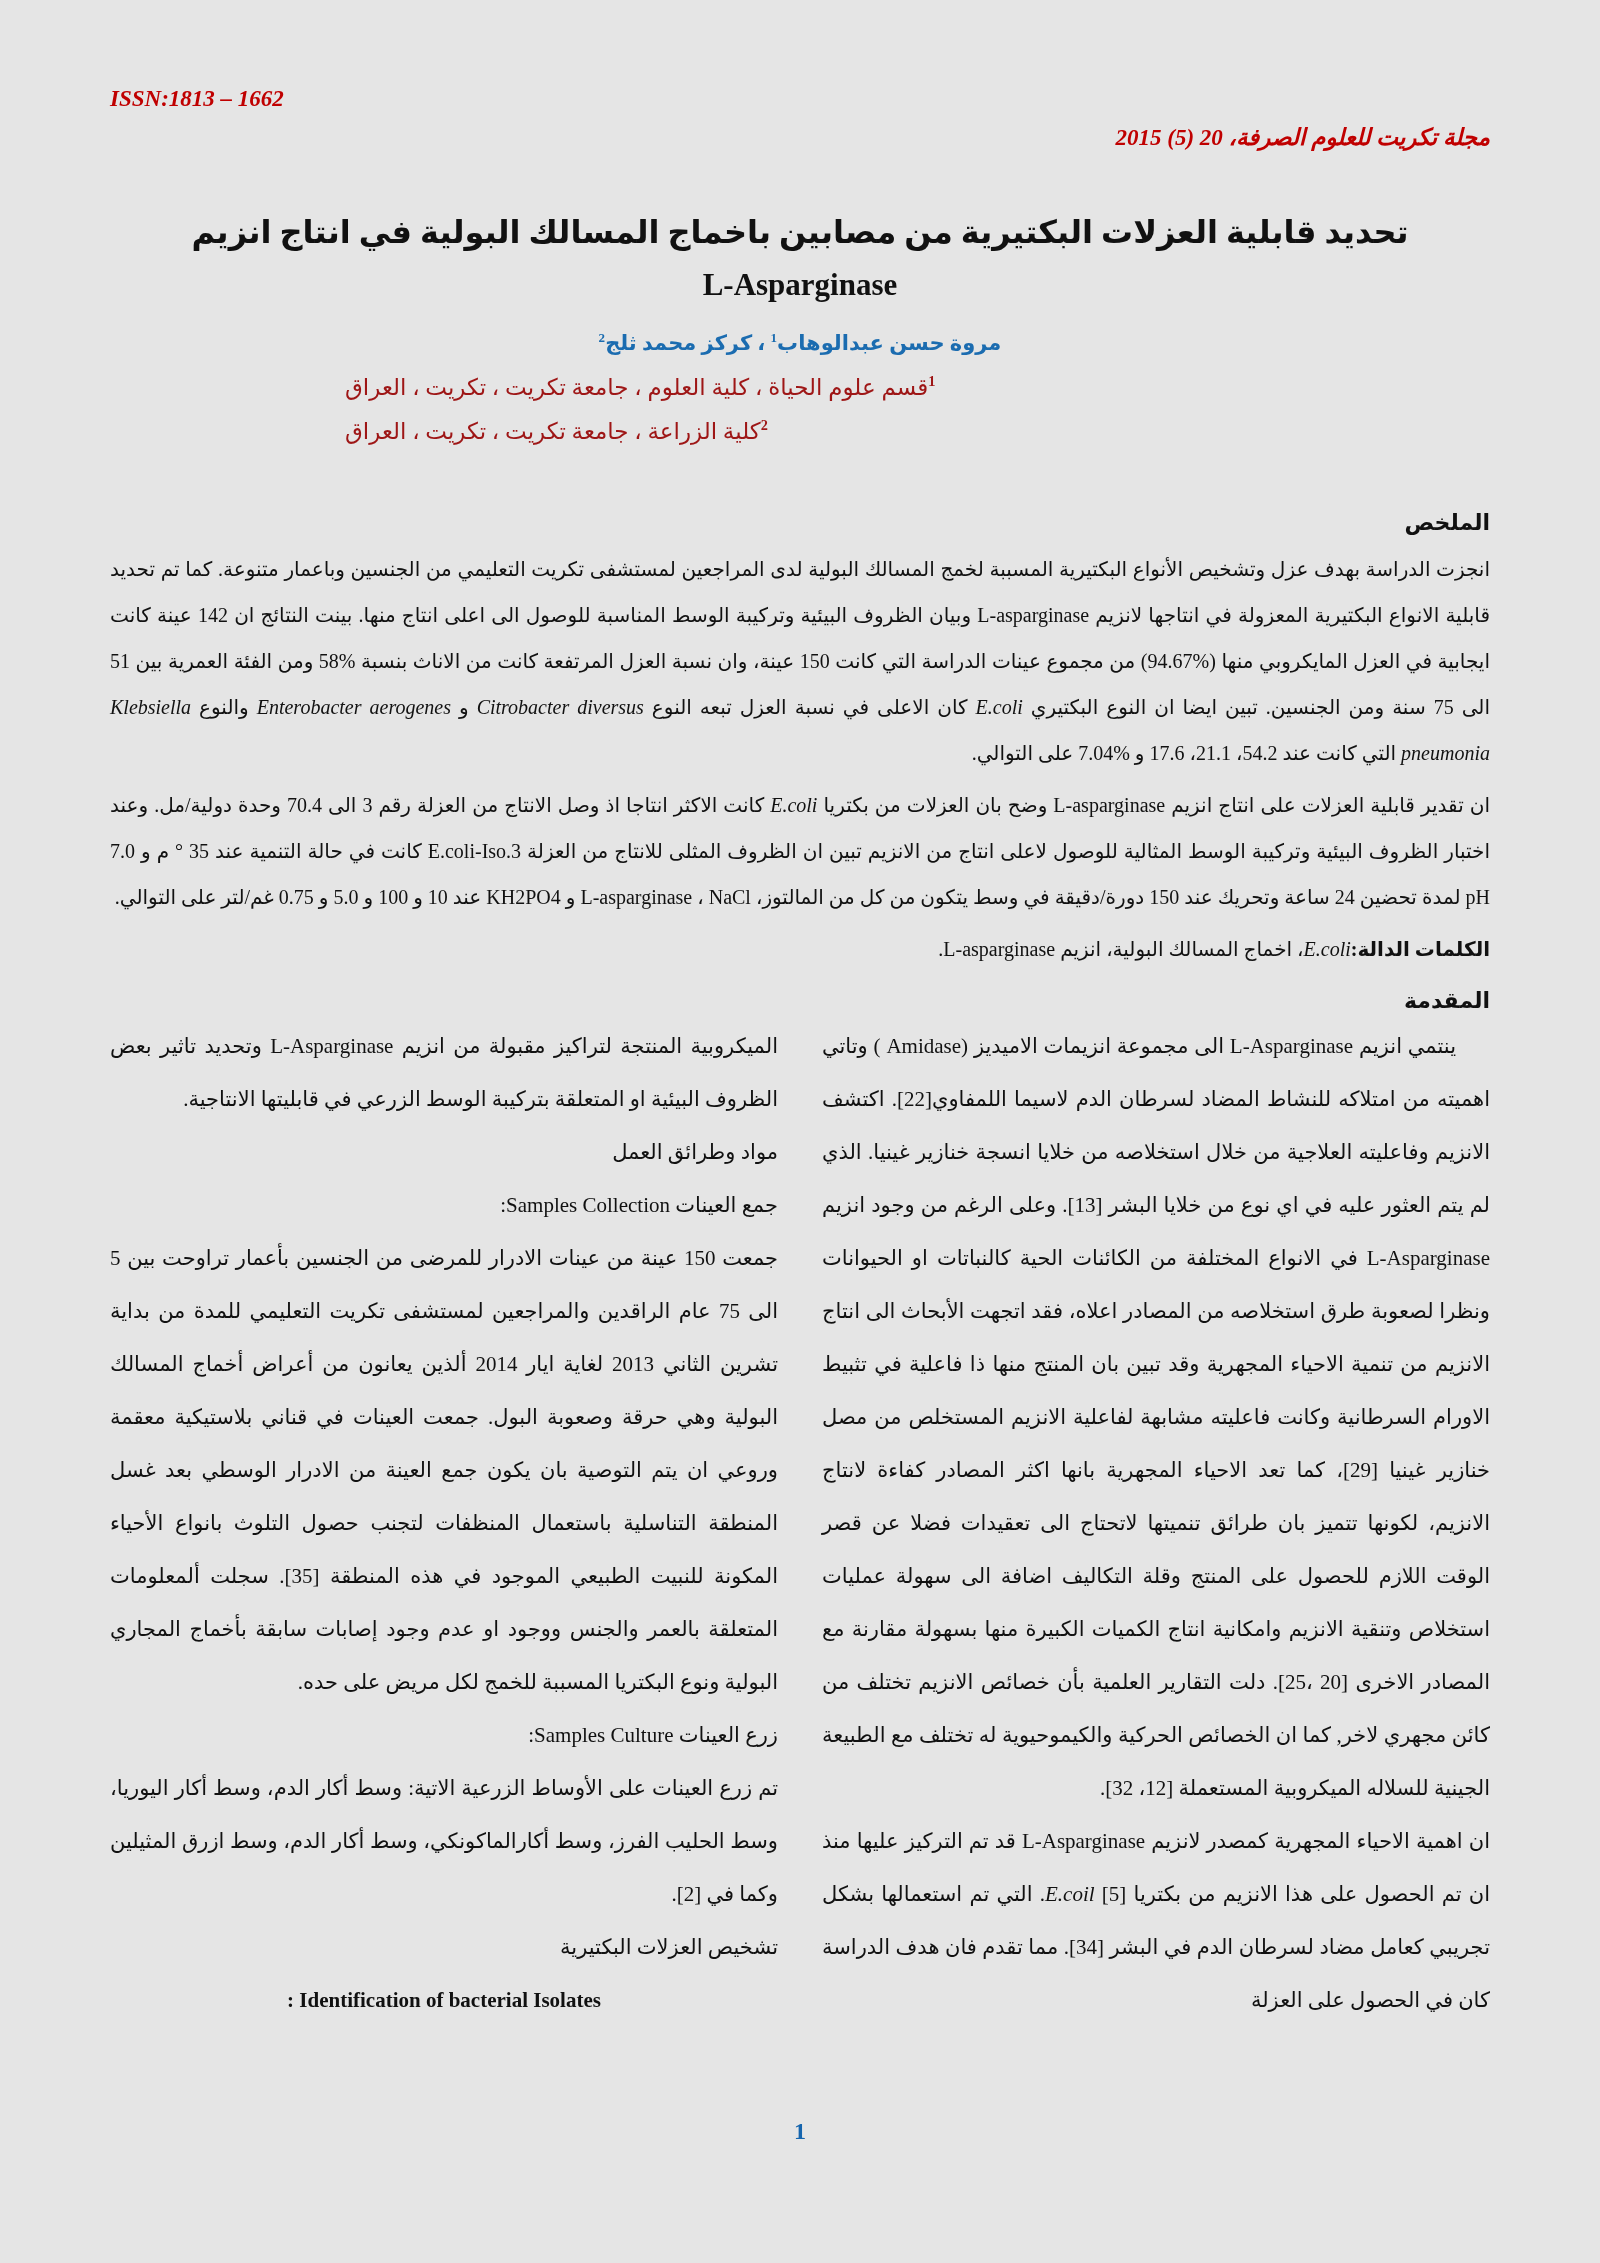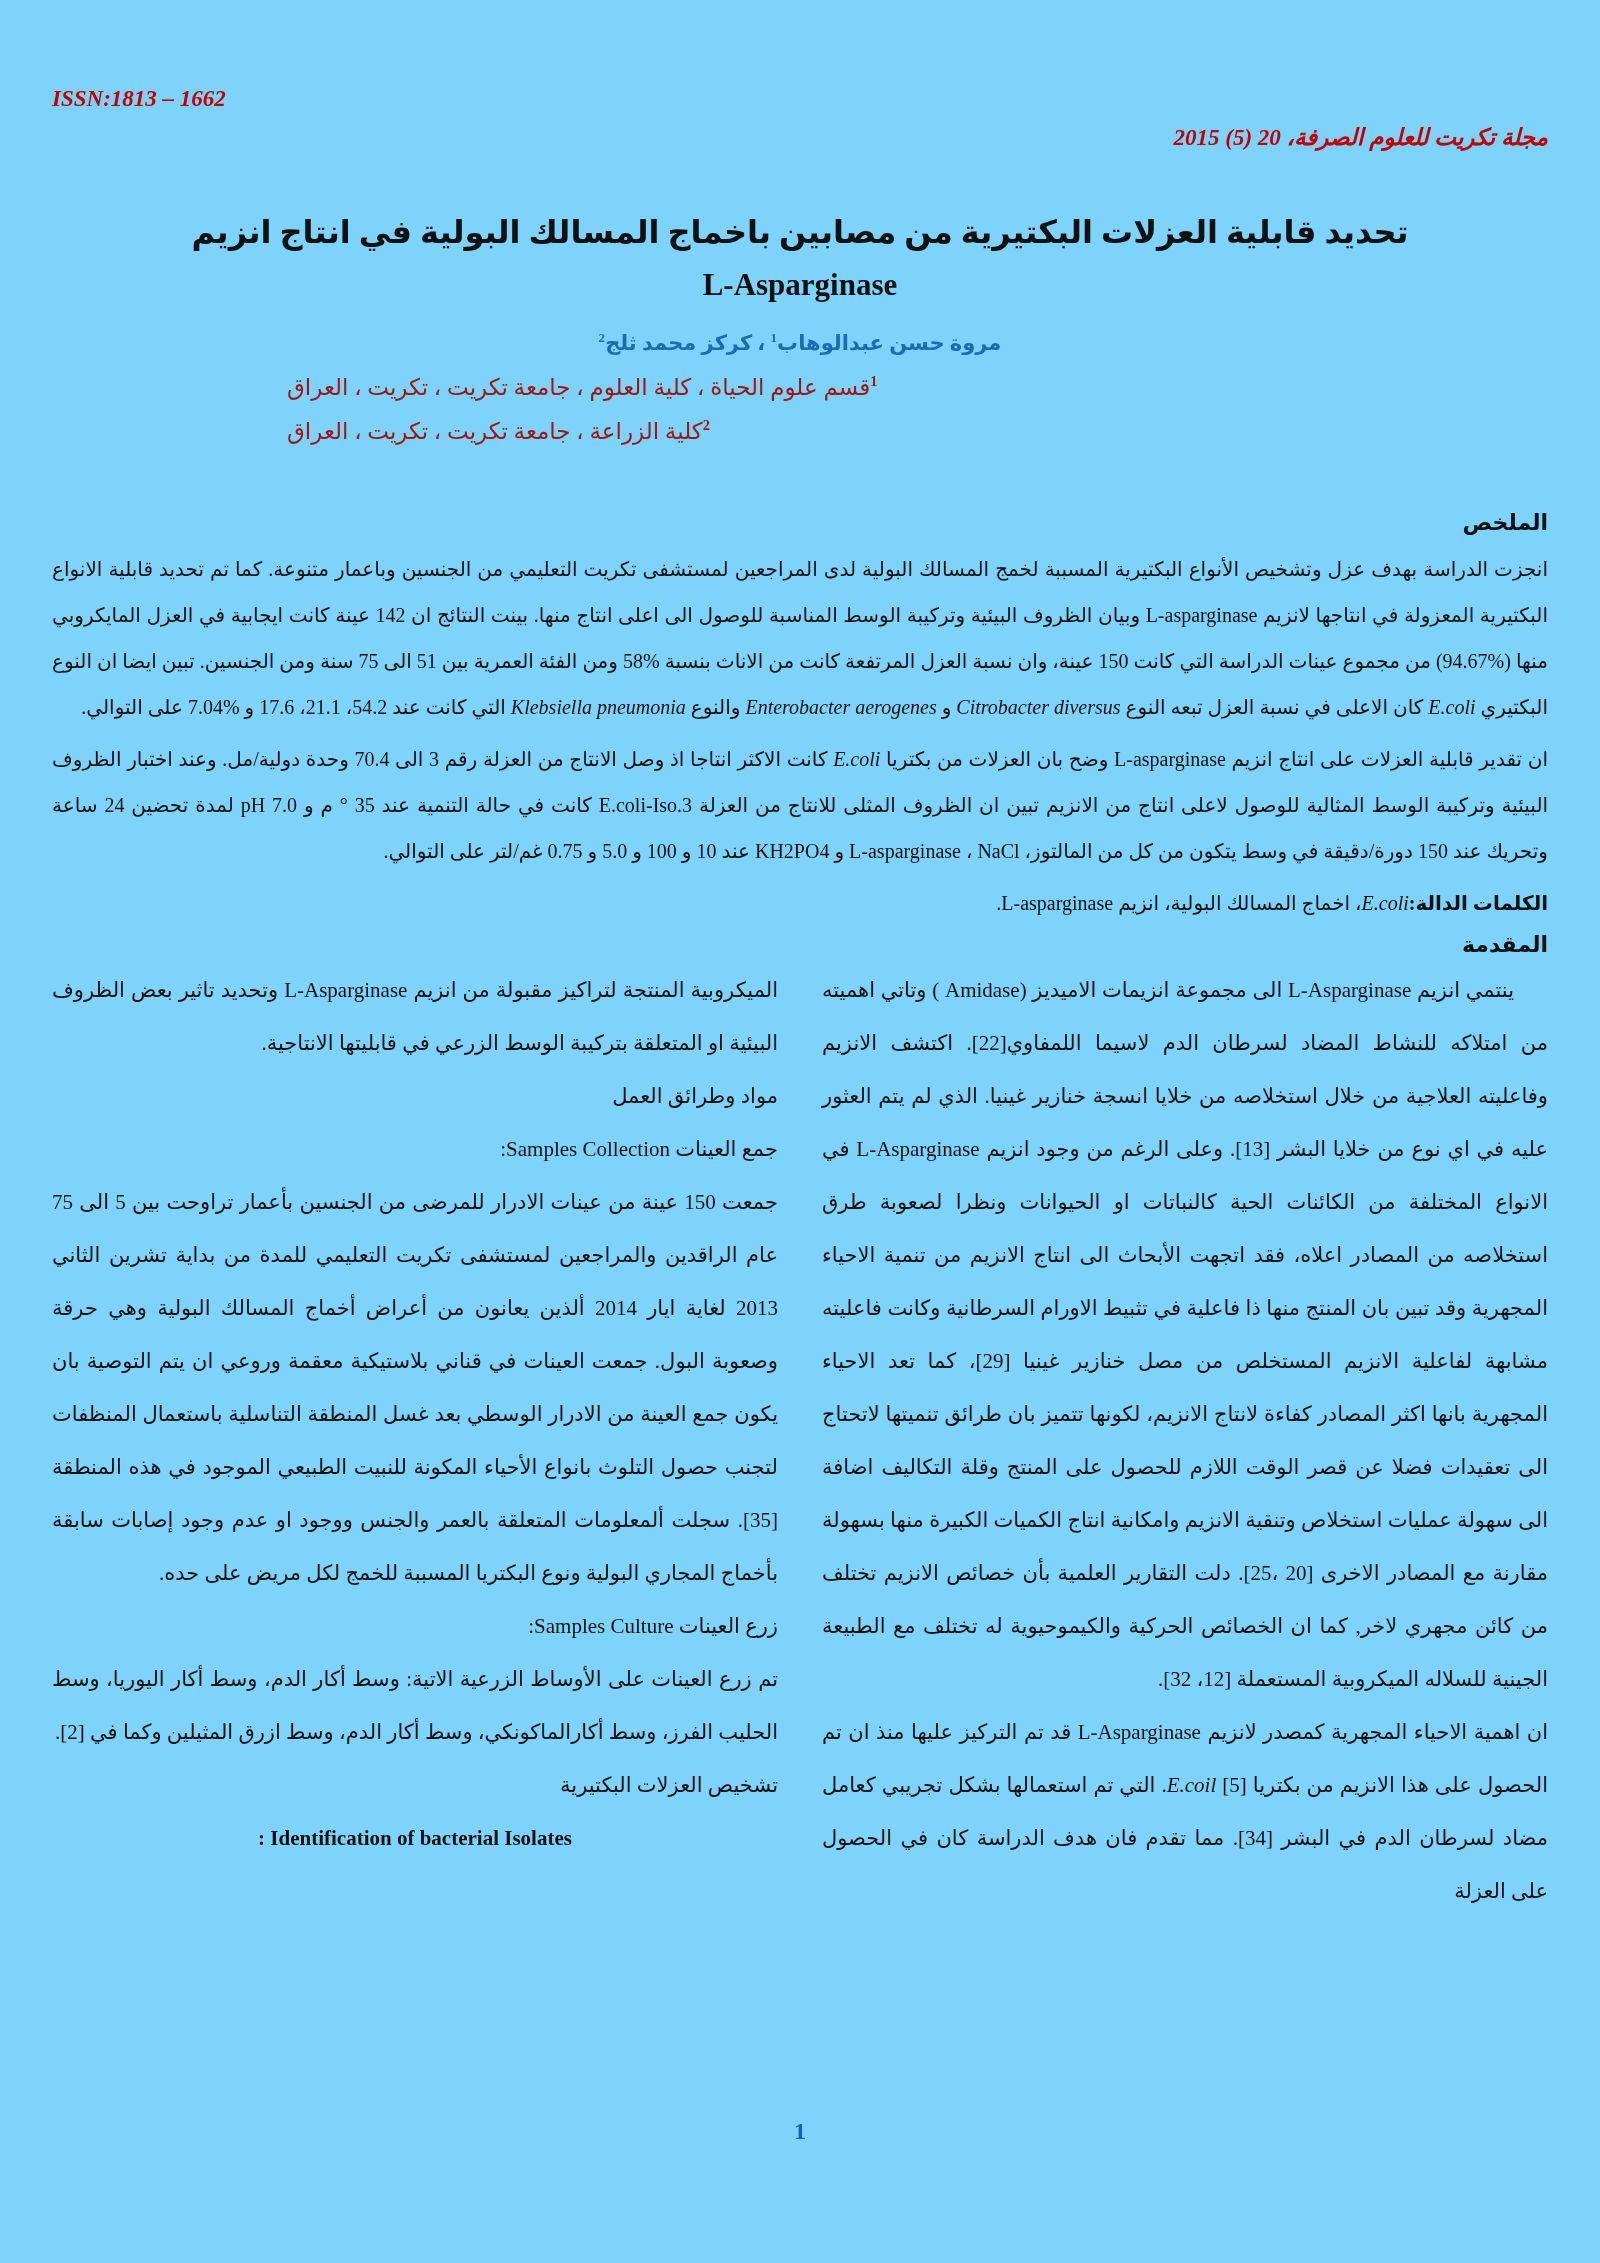--- a/index.html
+++ b/index.html
@@ -1,38 +1,38 @@
 <!DOCTYPE html>
 <html lang="ar" style="--header-red: #c00000; --author-blue: #1b6cb0; --affil-red: #9e1616; --pagenum-blue: #1565ae;"><head>
 <meta charset="utf-8">
 <style>
   html,body{margin:0;padding:0;background:#ffffff;}
   body{font-family:"Liberation Serif","DejaVu Serif","DejaVu Sans",serif;color:#111;}
-  .page{position:relative;width:1600px;height:2263px;margin:0 auto;background:#7dd3fc;
-        padding:0 52px;box-sizing:border-box;overflow:hidden;}
+  .page{position:relative;width:1600px;height:2263px;margin:0 auto;background:#e5e5e5;
+        padding:0 110px;box-sizing:border-box;overflow:hidden;}
   
   .hdr{display:flex;justify-content:space-between;align-items:flex-start;
        padding-top:86px;direction:ltr;}
   .hdr .issn{color:var(--header-red);font-style:italic;font-weight:bold;font-size:23px;}
   .hdr .journal{color:var(--header-red);font-weight:bold;font-style:italic;font-size:23px;direction:rtl;margin-top:38px;}
   
   .title-block{text-align:center;margin-top:58px;direction:rtl;}
   .title-ar{font-weight:bold;font-size:32px;line-height:46px;}
   .title-en{font-weight:bold;font-size:31px;margin-top:12px;direction:ltr;}
   .authors{margin-top:28px;color:var(--author-blue);font-weight:bold;font-size:21px;direction:rtl;}
   .affils{margin-top:10px;direction:rtl;text-align:right;padding-left:120px;
           color:var(--affil-red);font-size:23px;line-height:44px;}
   .affils .affil-line{padding-left:115px;text-align:left;}
   
   .abstract{direction:rtl;margin-top:52px;}
   .sec-h{font-weight:bold;font-size:22px;line-height:34px;}
   .abstract p{margin:6px 0 0 0;font-size:20px;line-height:46px;text-align:justify;}
   .keywords{margin-top:0;}
   
-  .intro-h{direction:rtl;font-weight:bold;font-size:22px;margin-top:6px;}
+  .intro-h{direction:rtl;font-weight:bold;font-size:22px;margin-top:16px;}
   .cols{direction:rtl;display:flex;gap:44px;margin-top:6px;}
   .col{width:calc(50% - 22px);font-size:21px;line-height:53px;text-align:justify;}
   .col p{margin:0;}
   .col p.indent{text-indent:34px;}
   .col .col-h{font-weight:normal;text-align:right;}
   .col .col-h-en{font-weight:bold;text-align:center;direction:ltr;}
   
   .page-num{position:absolute;left:0;right:0;top:2118px;text-align:center;
             color:var(--pagenum-blue);font-weight:bold;font-size:24px;}
   

